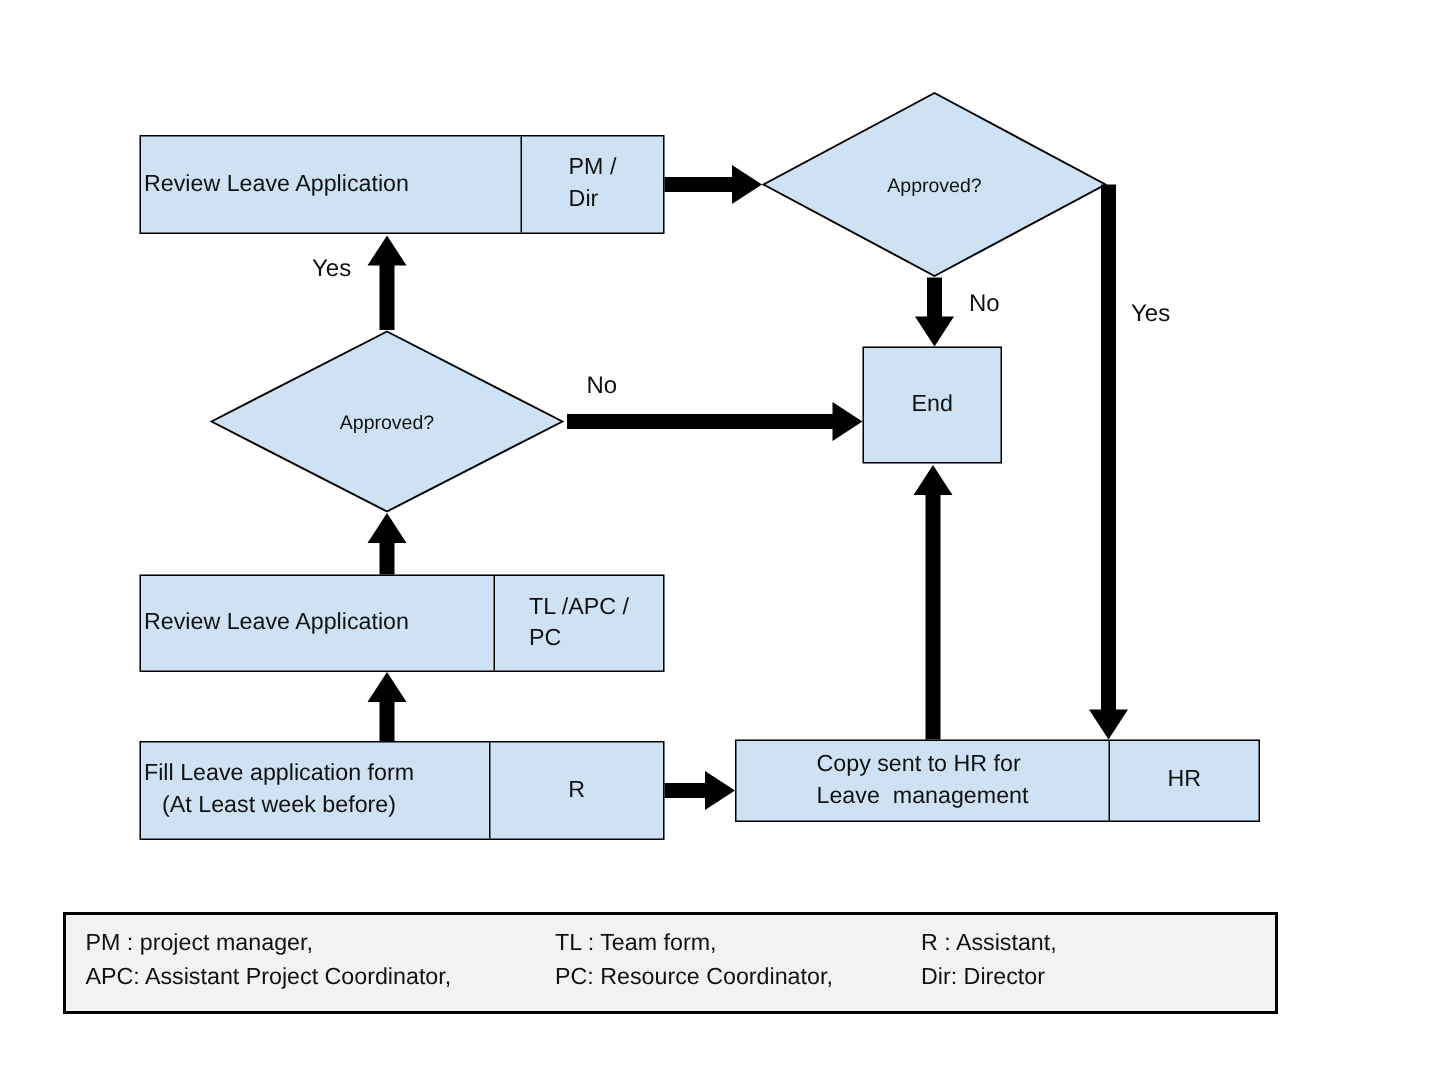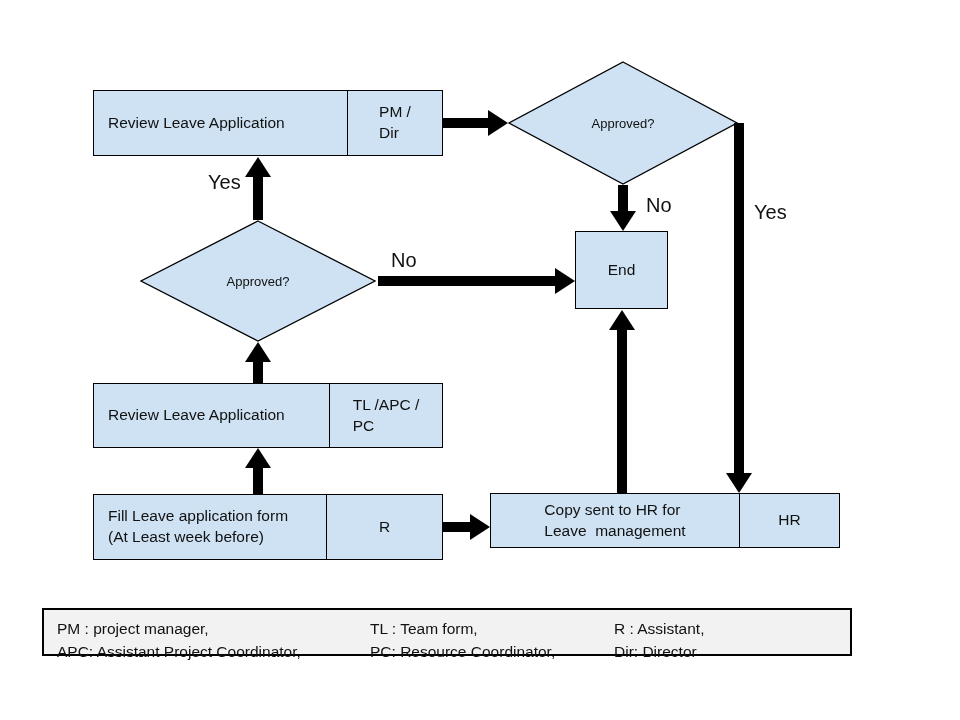--- a/index.html
+++ b/index.html
@@ -36,22 +36,22 @@
     justify-content:center;
     text-align:left;
     white-space:pre-wrap;
     font-size:15.5px;
     line-height:1.35;
     color:var(--text-color);
   }
   .cell.main{flex:1;}
   .cell.left-align{
     justify-content:flex-start;
-    text-align:left;
-    padding-left:14px;
+    text-align:center;
+    padding-left:2px;
     padding-right:4px;
   }
   .cell.role{
     border-left:1.5px solid var(--node-border);
     box-sizing:border-box;
   }
   .diamond{position:absolute;}
   .diamond svg{position:absolute;left:0;top:0;width:100%;height:100%;display:block;}
   .diamond polygon{fill:var(--node-fill);stroke:var(--node-border);stroke-width:1.3;}
   .dtext{
@@ -59,27 +59,27 @@
     display:flex;align-items:center;justify-content:center;
     font-size:13px;color:var(--text-color);
   }
   .arrow-shaft{position:absolute;background:var(--arrow-color);}
   .arrow-head{position:absolute;width:0;height:0;}
   .head-up{border-left:13px solid transparent;border-right:13px solid transparent;border-bottom:20px solid var(--arrow-color);}
   .head-down{border-left:13px solid transparent;border-right:13px solid transparent;border-top:20px solid var(--arrow-color);}
   .head-right{border-top:13px solid transparent;border-bottom:13px solid transparent;border-left:20px solid var(--arrow-color);}
   .edge-label{
     position:absolute;
-    font-size:20px;
+    font-size:16px;
     color:var(--text-color);
     white-space:nowrap;
   }
   .legend{
     position:absolute;
-    left:42px;top:608px;width:810px;height:48px;
+    left:42px;top:608px;width:810px;height:68px;
     background:var(--legend-bg);
     border:2px solid var(--node-border);
     box-sizing:border-box;
     display:grid;
     grid-template-columns:313px 244px 1fr;
     grid-auto-rows:23px;
     padding:10px 0 0 13px;
     font-size:15.5px;
     color:var(--text-color);
   }

